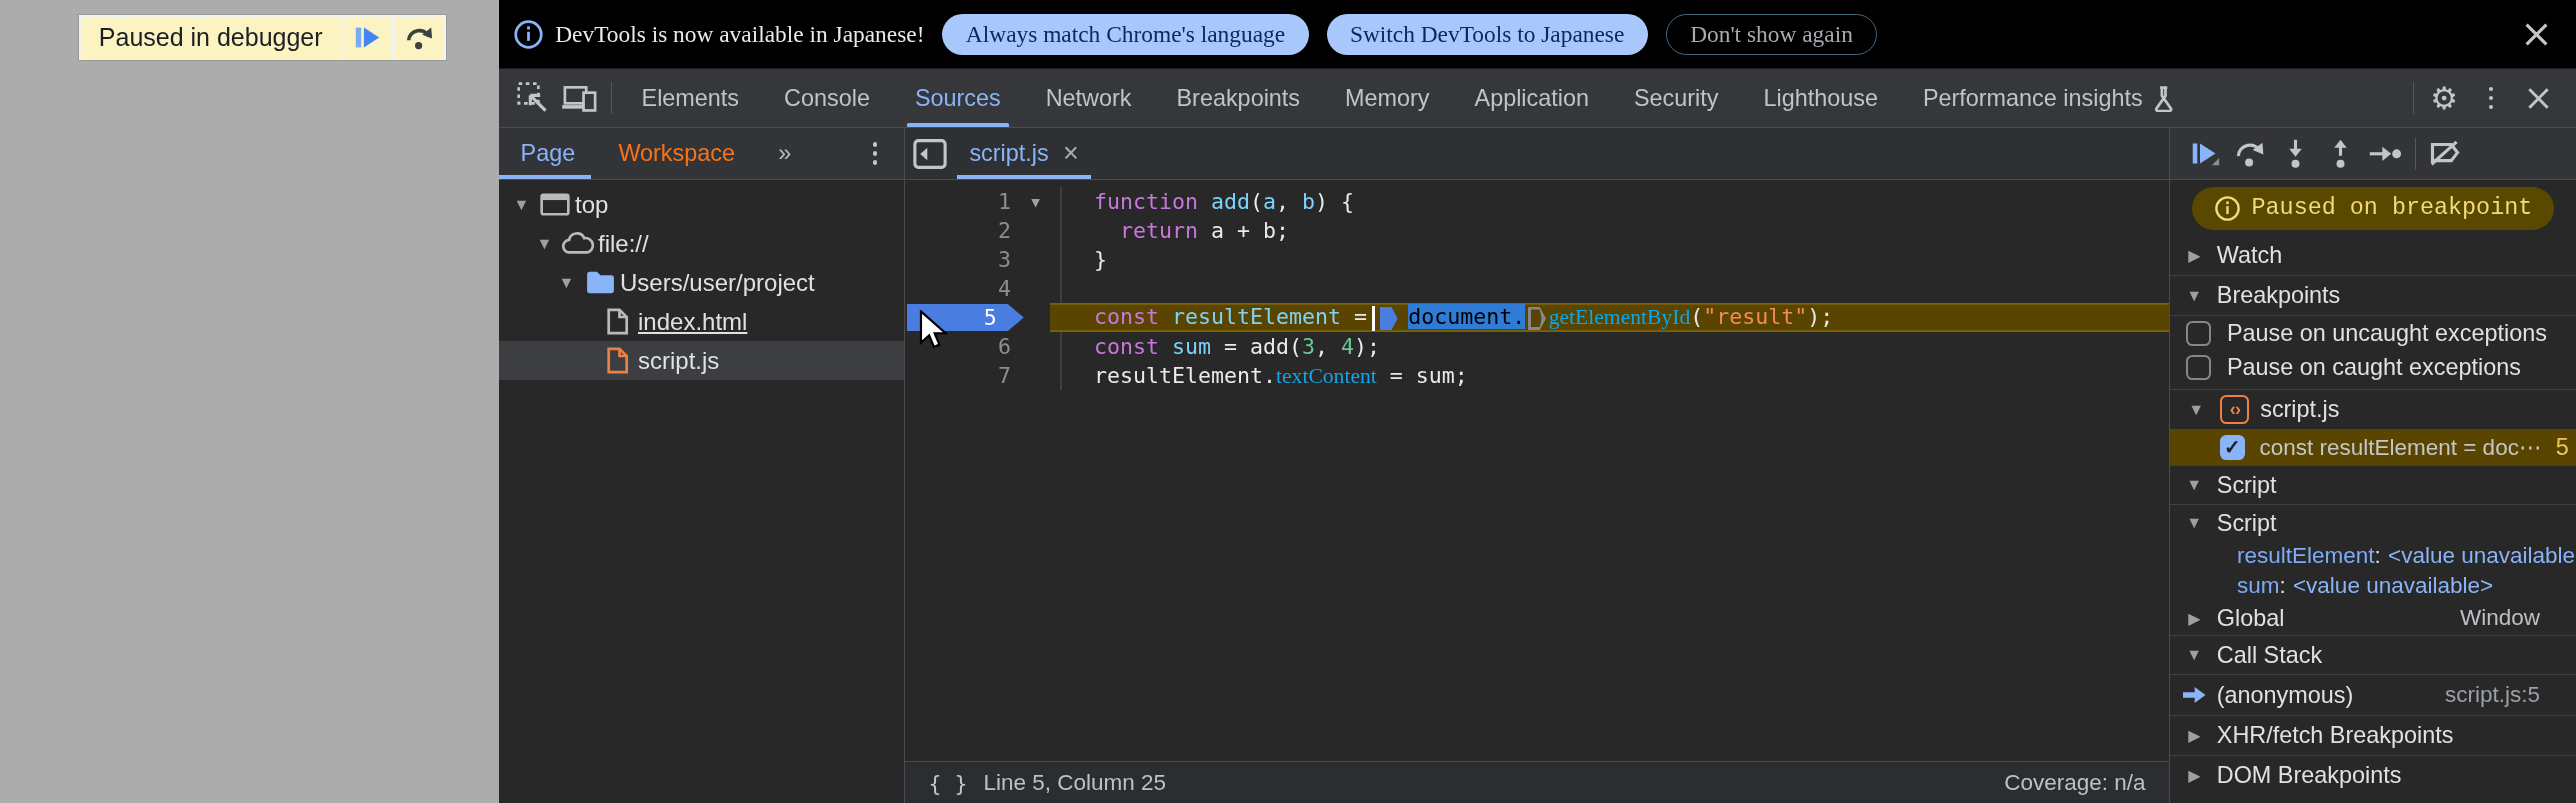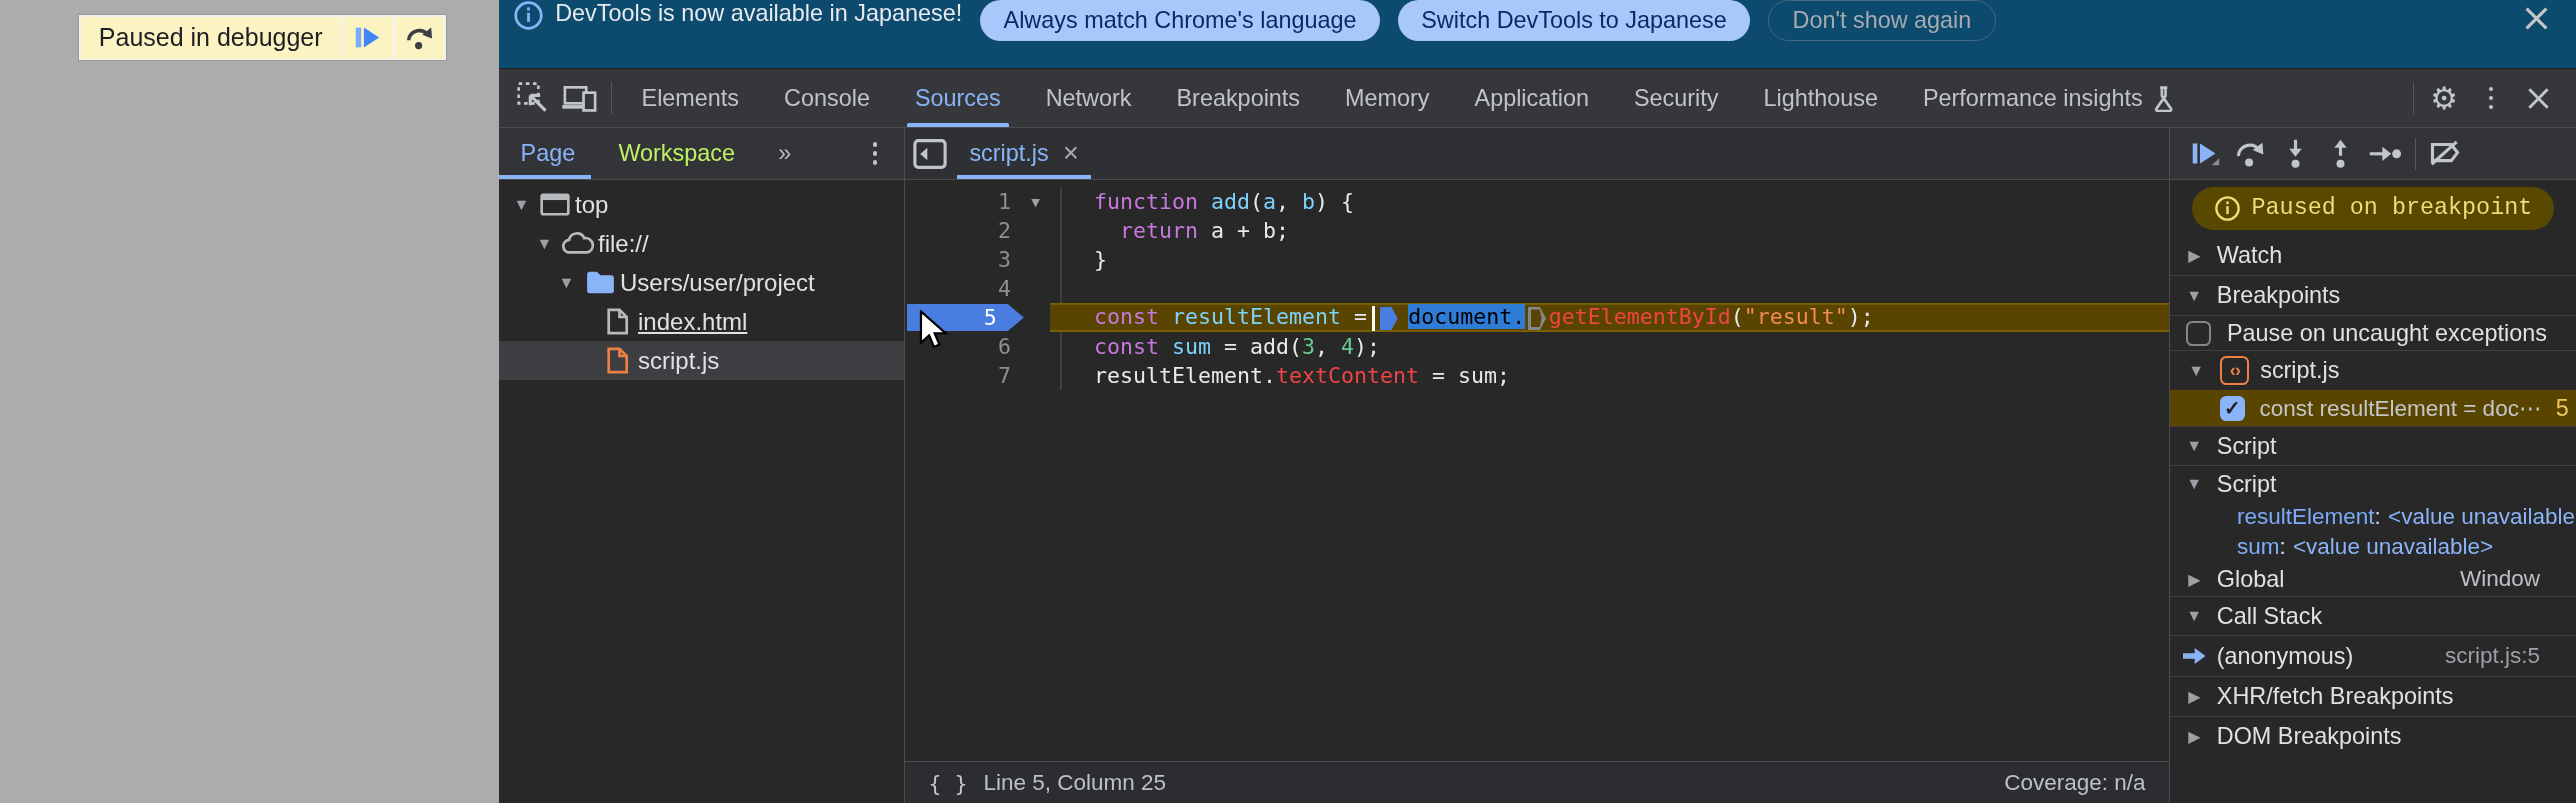--- a/index.html
+++ b/index.html
@@ -14,22 +14,22 @@
     background:#f2f2ef; padding:1.8px; box-shadow:0 0 0 0.9px rgba(0,0,0,.12); }
   .badge-seg { background:#fbf3c1; display:flex; align-items:center; padding:0 18px;
     font-size:25px; color:#1e1f22; white-space:nowrap; }
   .badge-btn { padding:0; width:49px; justify-content:center; cursor:default; }
 
   
   .devtools { position:absolute; left:499px; top:0; width:2077px; height:804px;
     background:#282829; display:flex; flex-direction:column; color:#dfe1e4; }
 
   
-  .infobar { height:69px; flex:none; background:#0c4a6e; display:flex; align-items:flex-start;
-    padding-left:14.4px; border-bottom:0.9px solid #1d1e20; }
+  .infobar { height:69px; flex:none; background:#000000; display:flex; align-items:center;
+    padding-left:14.4px; border-bottom:0.9px solid #1d1e20;font-family:Liberation Serif, serif; }
   .infobar-msg { color:#e8eaed; font-size:23.4px; margin-left:10.8px; white-space:nowrap; }
   .pill { height:41px; border-radius:21px; background:#a8c7fa; color:#092a63; font-size:23.4px;
     display:flex; align-items:center; padding:0 23.4px; margin-left:18px; white-space:nowrap; }
   .pill.outline { background:transparent; border:1.8px solid #47697f; color:#a6abb0; }
   .icon-x { width:36px; height:36px; display:flex; align-items:center; justify-content:center; }
   .infobar .icon-x { margin-left:auto; margin-right:21.6px; }
 
   
   .tabbar { height:59px; flex:none; background:#36373b; display:flex; align-items:center;
     border-bottom:0.9px solid #4a4c50; padding-left:10.8px; }
@@ -46,21 +46,21 @@
   .kebab i { width:4.5px; height:4.5px; border-radius:50%; background:#c3c6c9; }
 
   
   .main { flex:1; display:flex; min-height:0; }
 
   
   .navigator { width:406px; flex:none; border-right:0.9px solid #4a4c50; display:flex;
     flex-direction:column; background:#282829; }
   .nav-tabs { height:52px; flex:none; background:#333438; display:flex; align-items:center;
     border-bottom:0.9px solid #4a4c50; }
-  .nav-tab { padding:0 21.6px; font-size:23.4px; color:#bef264; height:100%; display:flex;
+  .nav-tab { padding:0 21.6px; font-size:23.4px; color:#f97316; height:100%; display:flex;
     align-items:center; position:relative; }
   .nav-tab.sel { color:#8ab4f8; }
   .nav-tab.sel::after { content:""; position:absolute; left:0; right:5.4px; bottom:0; height:3.6px; background:#8ab4f8; }
   .nav-chev { color:#b6b9bd; }
   .nav-tabs .kebab { margin-left:auto; margin-right:10.8px; }
   .tree { padding-top:5.4px; }
   .tree-row { height:39px; display:flex; align-items:center; font-size:24px; color:#dfe1e4; white-space:nowrap; }
   .tree-row.sel { background:#3c3e42; }
   .tw { display:inline-flex; width:27px; justify-content:center; color:#9aa0a6; font-size:16px; flex:none; }
   .ticon { display:inline-flex; width:40px; justify-content:center; flex:none; }
@@ -83,21 +83,21 @@
   .gnum { width:106px; text-align:right; color:#8b8f94; flex:none; position:relative; z-index:2; }
   .gfold { width:49px; flex:none; text-align:center; color:#9aa0a6; font-size:14.4px; position:relative; z-index:2; }
   .ctext { padding-left:34px; white-space:pre; position:relative; z-index:2; }
   .band { position:absolute; left:145px; right:0; top:0; bottom:0; background:#5a4500;
     box-shadow:inset 0 1.8px 0 #7d6200, inset 0 -1.8px 0 #7d6200; z-index:0; }
   .flag { position:absolute; left:1.8px; top:0.9px; height:27px; width:117px; background:#4a7de0;
     clip-path:polygon(0 0, 101px 0, 100% 50%, 101px 100%, 0 100%);
     display:flex; align-items:center; justify-content:flex-end; padding-right:27px;
     color:#fff; z-index:3; }
   .cursor { position:absolute; left:12.6px; top:7.2px; z-index:6; }
-  .t-kw  { color:#c678dd; } .t-def { color:#7dd3fc; } .t-prop{ color:#ef4444; }
+  .t-kw  { color:#c678dd; } .t-def { color:#7dd3fc; } .t-prop{ color:#0ea5e9;font-family:Liberation Serif, serif; }
   .t-str { color:#f28b54; } .t-num { color:#69c98f; } .t-plain{ color:#e8eaed; }
   .t-sel { background:#2e7cd6; color:#000000;margin-left:8px; }
   .caret { display:inline-block; width:2.7px; height:25px; background:#fff; vertical-align:middle; margin:0 1.8px 0 5.4px; }
   .mk { display:inline-block; width:18px; height:23.4px; vertical-align:middle; margin:0 2.7px;
     clip-path:polygon(0 0, 11.7px 0, 100% 50%, 11.7px 100%, 0 100%); position:relative; }
   .mk-blue { background:#4a7de0; }
   .mk-gray { background:#84888d; }
   .mk-gray .mk-in { position:absolute; left:2.7px; top:2.7px; right:4.5px; bottom:2.7px;
     clip-path:polygon(0 0, 9px 0, 100% 50%, 9px 100%, 0 100%); background:#5a4500; }
 
@@ -448,20 +448,24 @@
       </div>
 
       <div class="sb-h bb">
         <span class="tw">▼</span>
         <span>Breakpoints</span>
       </div>
       <div class="cbrow">
         <span class="cb"></span>
         <span>Pause on uncaught exceptions</span>
       </div>
+      <div class="cbrow" style="margin-bottom:5.4px;">
+        <span class="cb"></span>
+        <span>Pause on caught exceptions</span>
+      </div>
       <div class="bp-group bt">
         <span class="tw">▼</span>
         <span class="js-badge">‹›</span>
         <span>script.js</span>
       </div>
       <div class="bp-entry">
         <span class="cb checked">✓</span>
         <span>const resultElement = doc⋯</span>
         <span class="num">5</span>
       </div>

